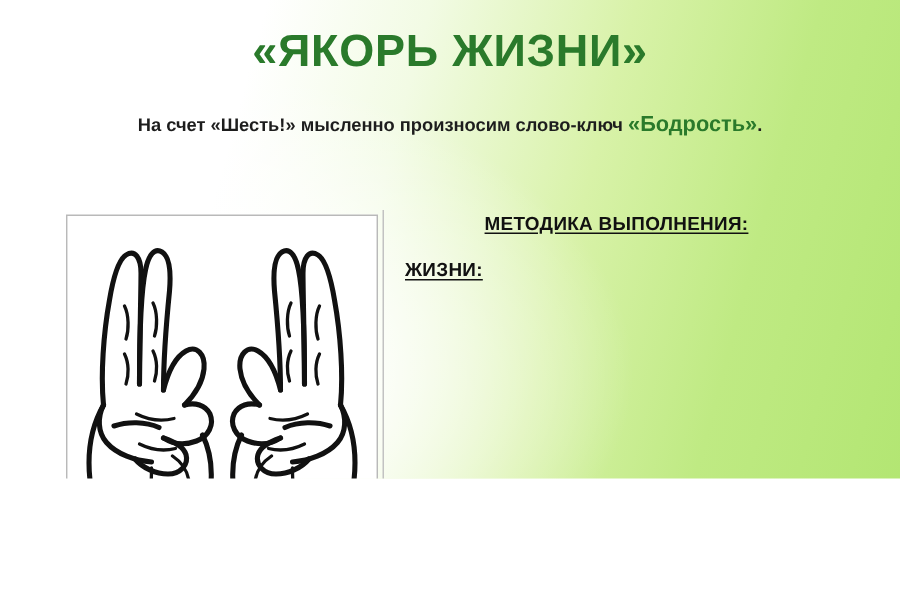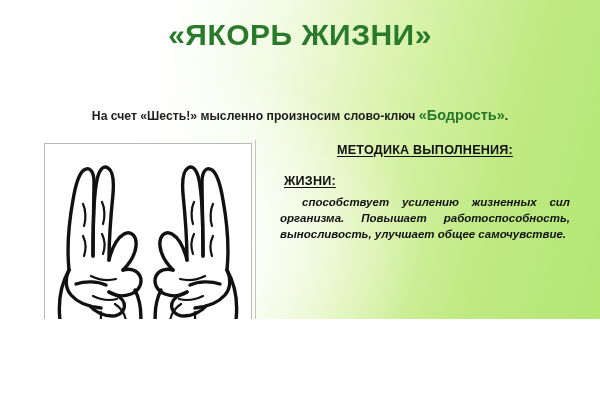--- a/index.html
+++ b/index.html
@@ -46,21 +46,20 @@
   .subtitle {
     position: absolute;
     top: 72px;
     left: 40px;
     width: 520px;
     text-align: center;
     color: #1d1d1d;
     font-size: 12.2px;
     font-weight: bold;
     line-height: 1.55;
-    margin-top: 32px;
   }
   .subtitle .ln { display: block; }
   .subtitle .kw {
     color: #2a7a2b;
     font-size: 14.5px;
     font-weight: bold;
   }
 
   
   .content {
@@ -91,21 +90,21 @@
     left: 211px;
     top: 0px;
     width: 1px;
     height: 232px;
     background: #c2c2c2;
   }
 
   
   .textcol {
     position: absolute;
-    left: 236px;
+    left: 222px;
     top: 0;
     width: 290px;
   }
 
   .sec-head {
     font-size: 12.6px;
     font-weight: bold;
     color: #111111;
     text-decoration: underline;
     text-underline-offset: 2px;
@@ -212,18 +211,17 @@
       <div class="block-method">
         <div class="head-wrap-method">
           <span class="sec-head">МЕТОДИКА ВЫПОЛНЕНИЯ:</span>
         </div>
       </div>
 
       <div class="block-effect">
         <div class="head-wrap-effect">
           <span class="sec-head">ЖИЗНИ:</span>
         </div>
-        <p class="para italic">способствует усилению жизненных сил организма. Повышает работоспособность, выносливость, улучшает общее самочувствие.</p>
       </div>
 
     </div>
   </div>
 </div>
 
 </body></html>

